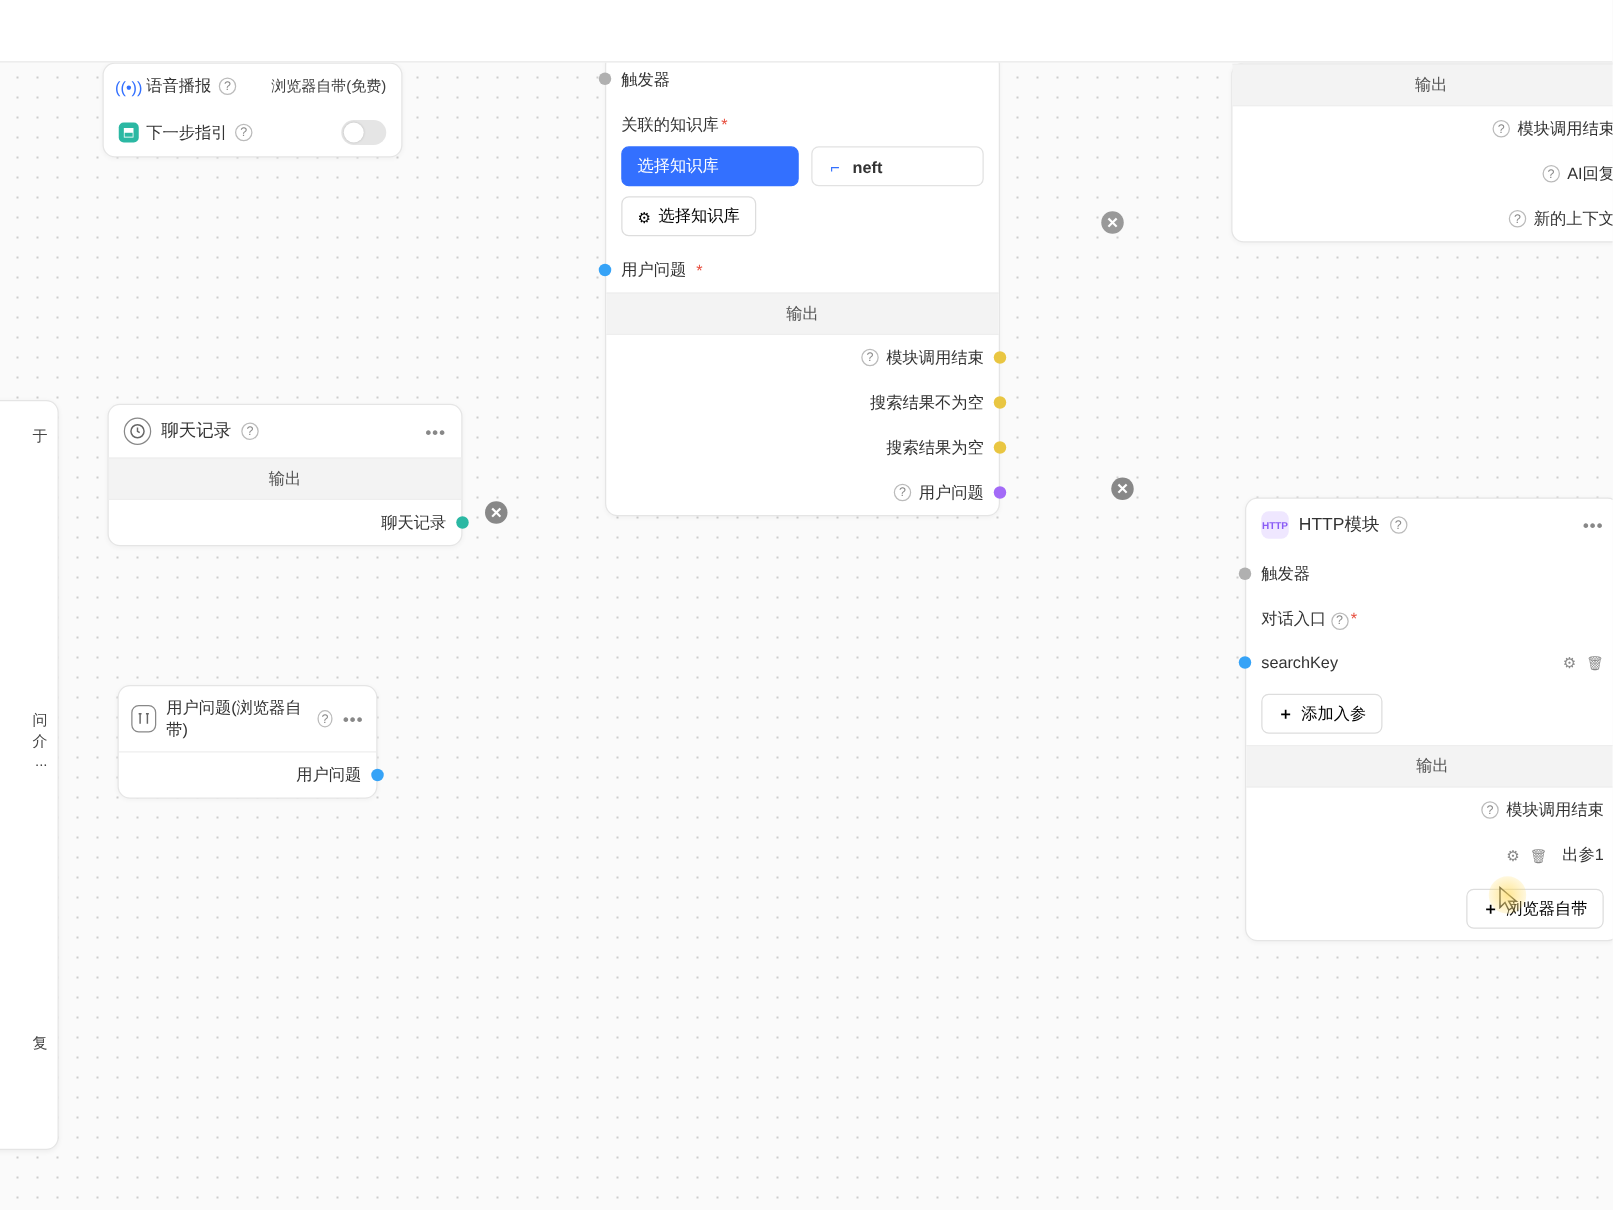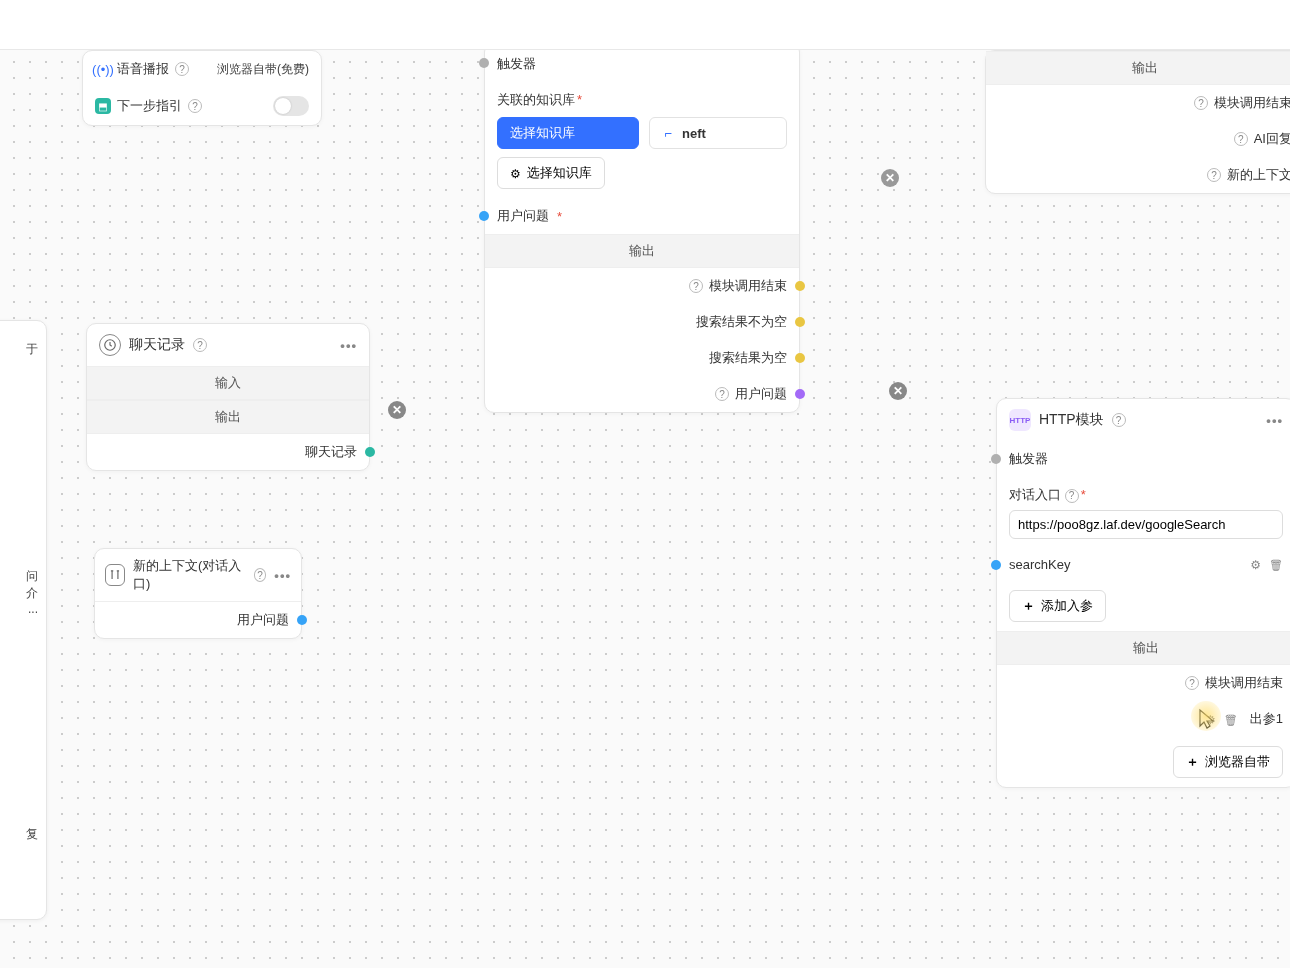--- a/index.html
+++ b/index.html
@@ -241,36 +241,35 @@
     <span class="node-icon" style="border:1.5px solid #888; border-radius:50%;">
       <svg width="14" height="14" viewBox="0 0 24 24" fill="none" stroke="#666" stroke-width="2">
           <circle cx="12" cy="12" r="9"></circle>
           <path d="M12 7v5l3 2"></path>
         </svg>
     </span>
     <span class="node-title">聊天记录</span>
     <span class="help">?</span>
     <span class="node-more">•••</span>
   </div>
-  <div class="section-label">输入</div>
   <div class="section-label">输出</div>
   <div class="row right">
     <span>聊天记录</span>
     <span class="port out c-cyan"></span>
   </div>
 </div>
 
 <div class="node" style="left:94px; top:548px; width:208px;">
   <div class="node-header" style="padding:8px 10px;">
     <span class="node-icon" style="border:1.5px solid #888;">
       <svg width="14" height="14" viewBox="0 0 24 24" fill="none" stroke="#666" stroke-width="2">
           <path d="M5 5h4M7 5v14M15 5h4M17 5v14"></path>
         </svg>
     </span>
-    <span class="node-title" style="font-size:13px;">新的上下文(对话入口)</span>
+    <span class="node-title" style="font-size:13px;">用户问题(浏览器自带)</span>
     <span class="help">?</span>
     <span class="node-more">•••</span>
   </div>
   <div class="row right" style="border-top:1px solid #eee;">
     <span>用户问题</span>
     <span class="port out c-blue"></span>
   </div>
 </div>
 
 <div class="node" style="left:996px; top:398px; width:300px;">
@@ -282,21 +281,20 @@
   </div>
   <div class="row">
     <span class="port in c-gray"></span>
     <span>触发器</span>
   </div>
   <div class="row" style="flex-direction:column; align-items:flex-start; gap:6px;">
     <div>
       <span>对话入口</span>
       <span class="help">?</span><span class="required">*</span>
     </div>
-    <input class="field-input" value="https://poo8gz.laf.dev/googleSearch" style="">
   </div>
   <div class="row">
     <span class="port in c-blue"></span>
     <span>searchKey</span>
     <span style="margin-left:auto; display:flex; gap:8px; color:#888;">
       <span class="gear-icon"></span>
       <span class="trash-icon"></span>
     </span>
   </div>
   <div class="row">

